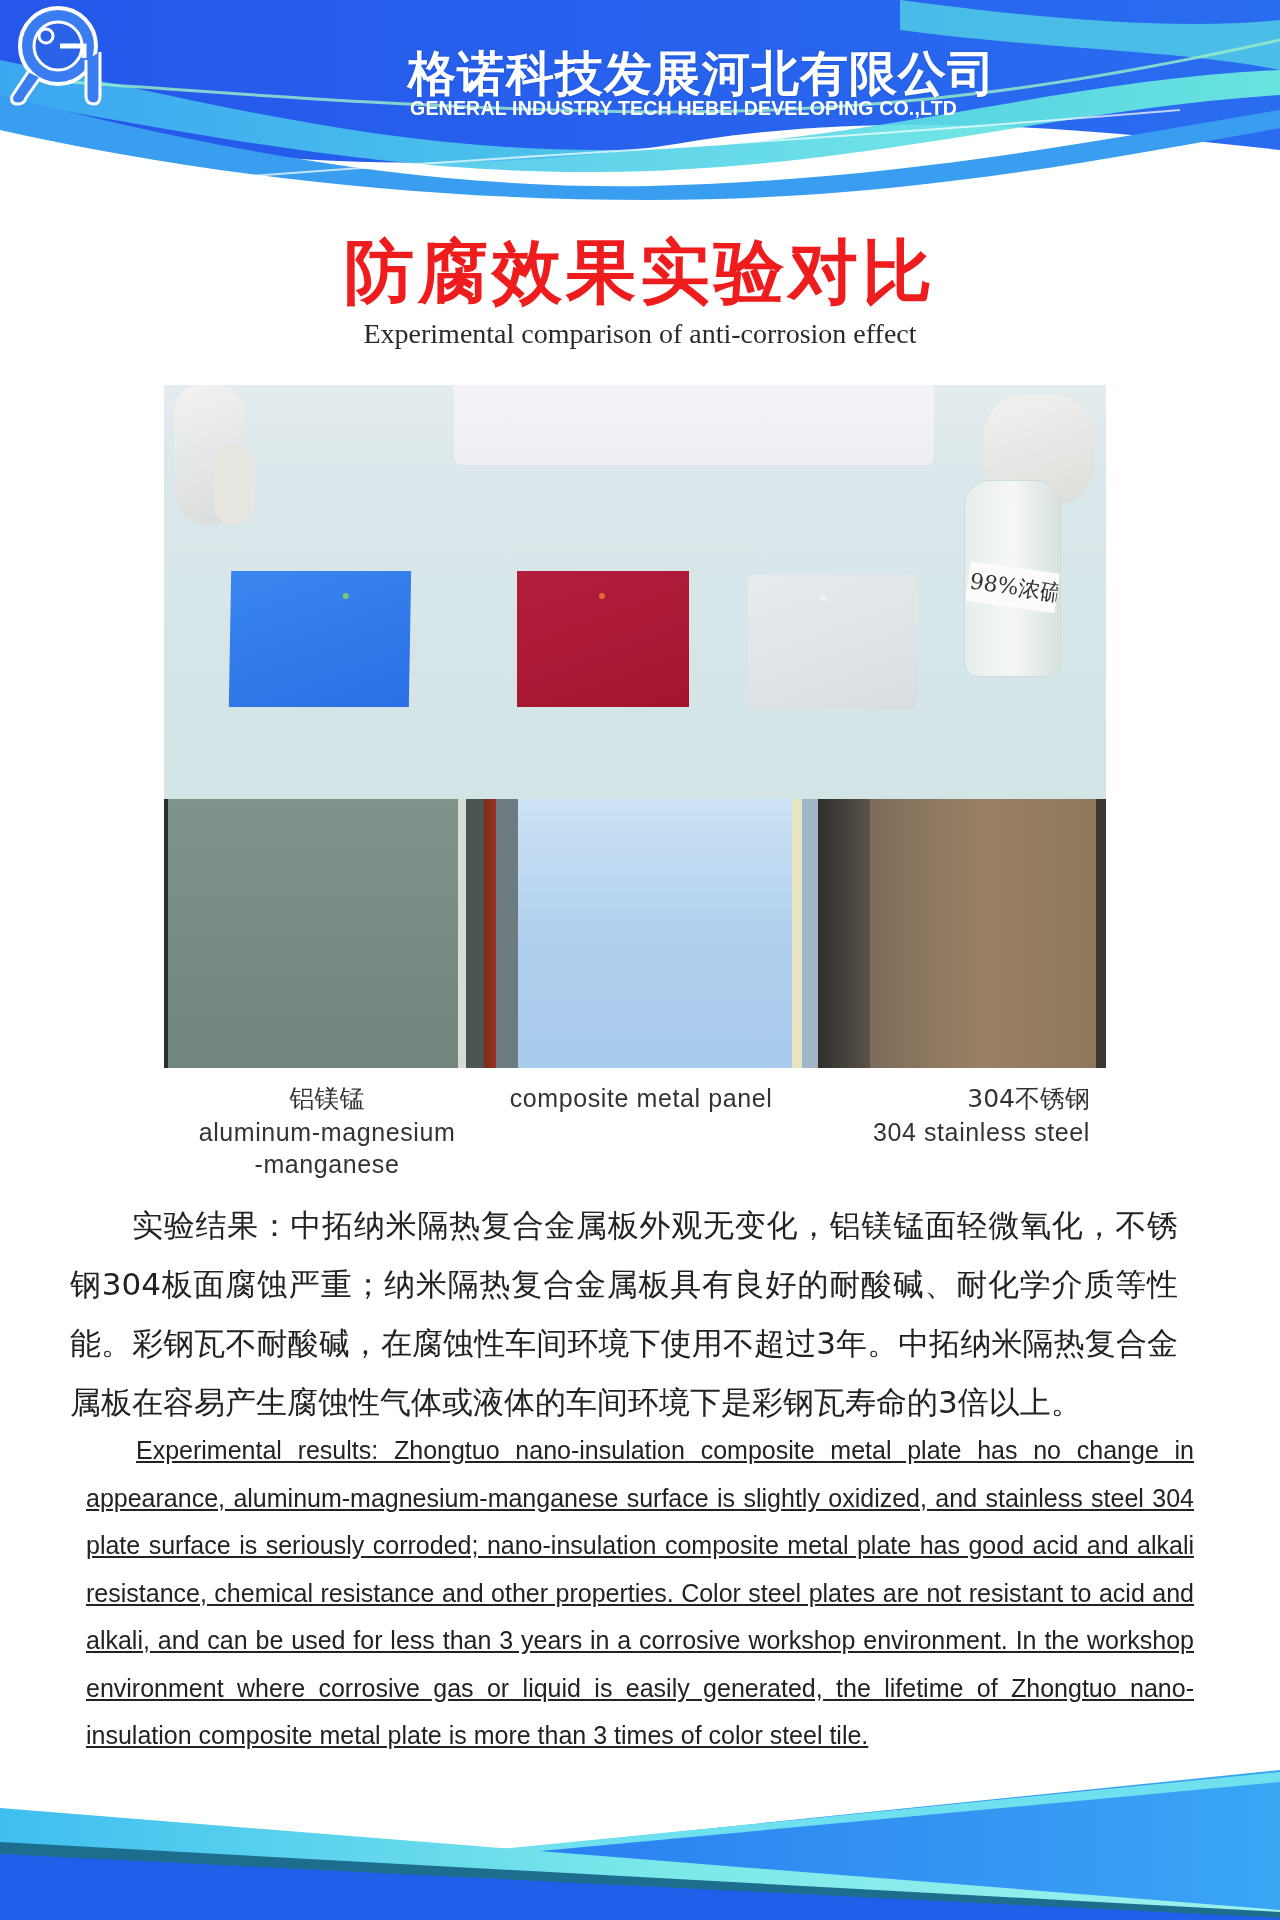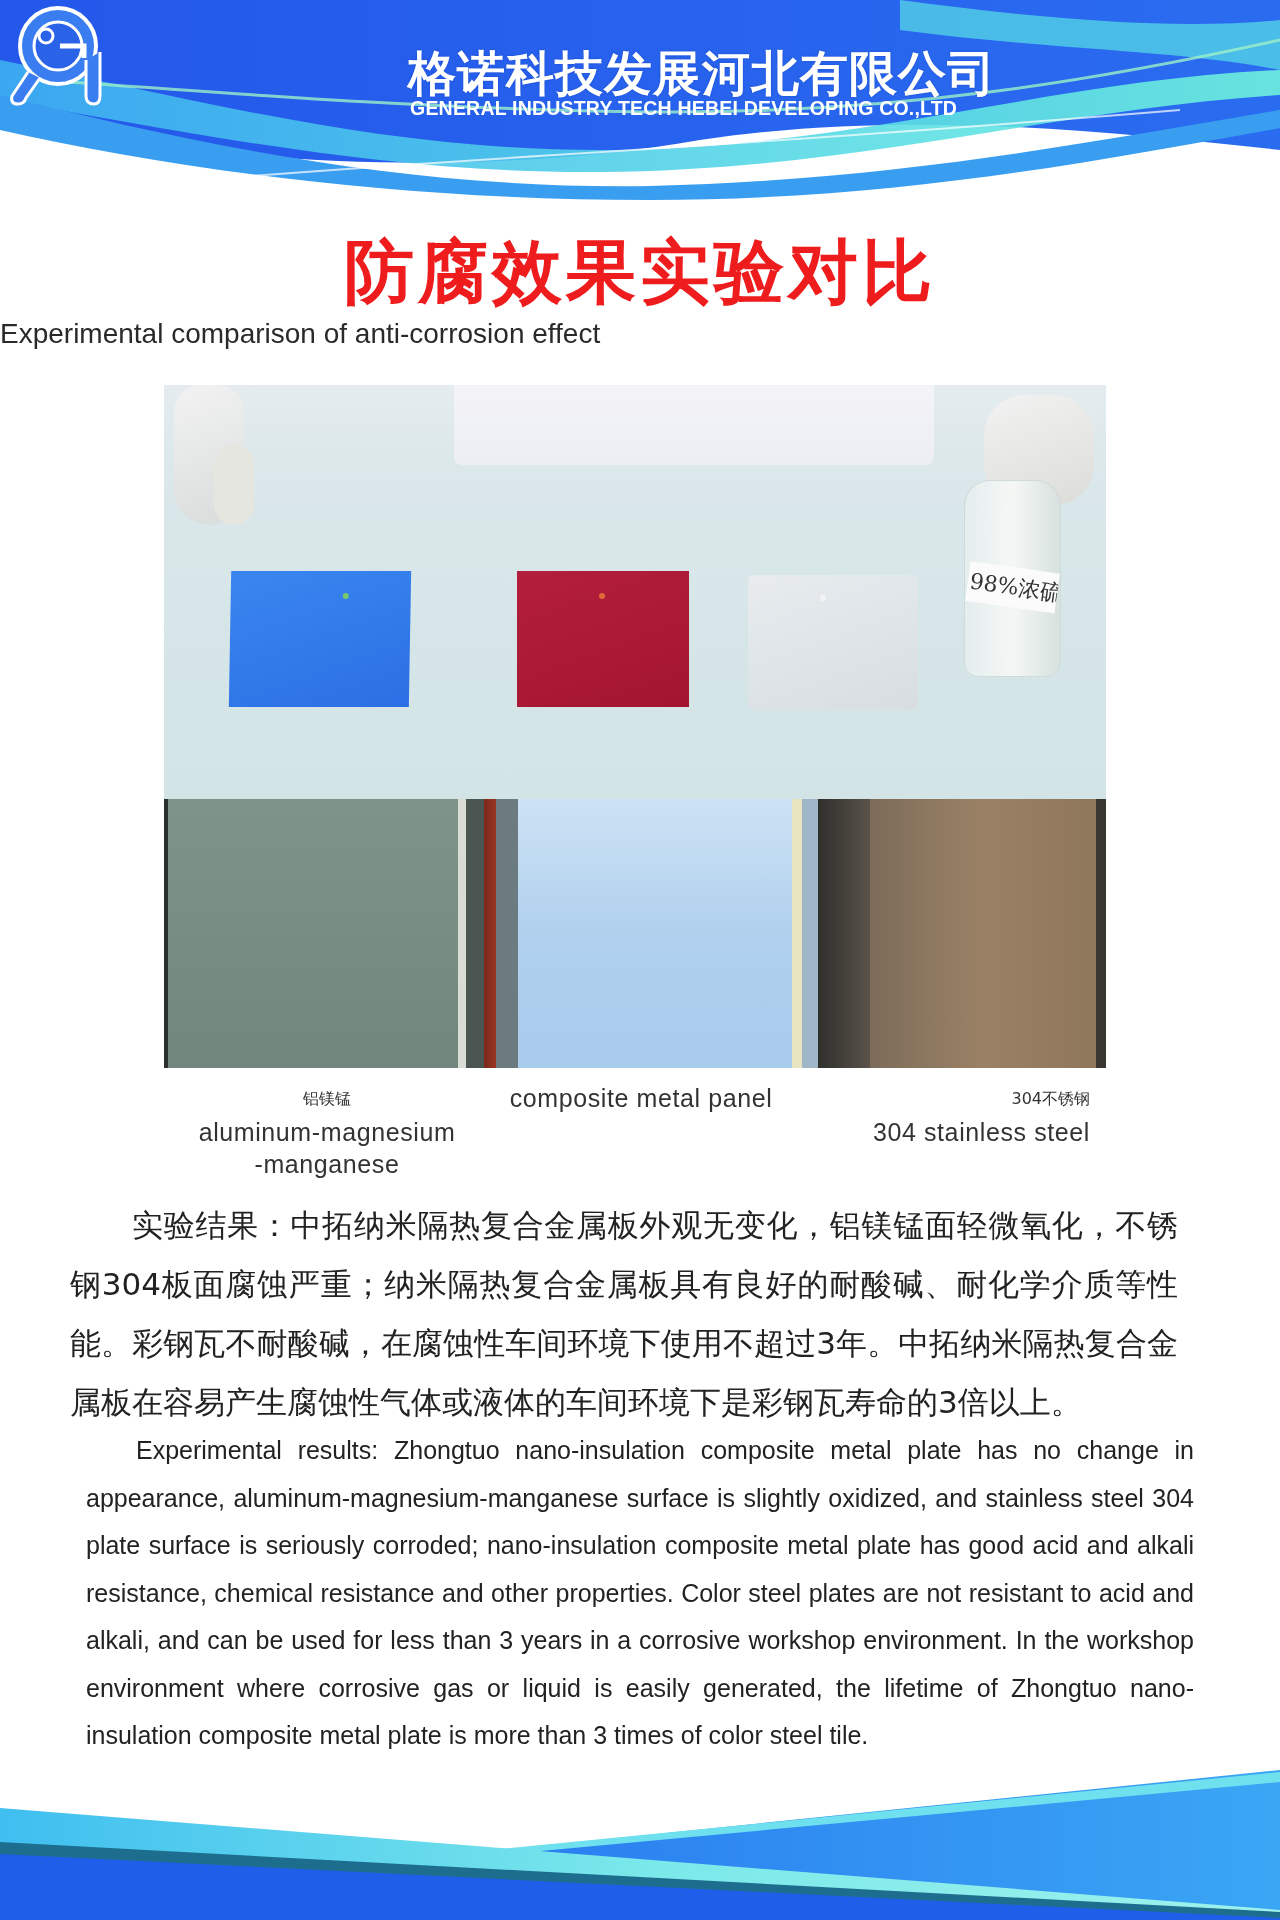--- a/index.html
+++ b/index.html
@@ -23,22 +23,22 @@
     font-family: "Liberation Sans", sans-serif;
     font-size: 21px; font-weight: bold; color: #ffffff; letter-spacing: 0.2px;
     white-space: nowrap; transform: scaleX(0.93); transform-origin: left;
   }
   .title-cn {
     position: absolute; left: 0; width: 1280px; top: 222px; text-align: center;
     font-size: 70px; font-weight: bold; color: #ee1c1c; letter-spacing: 4px;
     line-height: 100px;
   }
   .title-en {
-    position: absolute; left: 0; width: 1280px; top: 318px; 
-    font-family: Liberation Sans, sans-serif;
+    position: absolute; left: 0; width: 1280px; top: 318px; text-align: center;
+    font-family: Liberation Serif, serif;
     font-size: 28px; color: #2a2a2a;
   }
   .photo-top {
     position: absolute; left: 164px; top: 385px; width: 942px; height: 414px;
     background: linear-gradient(180deg, #e4ecef 0%, #dbe7ea 22%, #d6e6e8 60%, #d3e4e6 100%);
     overflow: hidden;
   }
   .coat { position: absolute; left: 290px; top: 0; width: 480px; height: 80px;
     background: linear-gradient(180deg,#f4f4f8,#eceef3); border-radius: 0 0 8px 8px; }
   .glove-l { position: absolute; left: 10px; top: 0; width: 70px; height: 140px;
@@ -66,33 +66,34 @@
   .dot { position: absolute; width: 6px; height: 6px; border-radius: 50%; }
 
   .photo-bottom {
     position: absolute; left: 164px; top: 799px; width: 942px; height: 269px;
     overflow: hidden; background: #555;
   }
   .strip { position: absolute; top: 0; height: 269px; }
 
   .caption { position: absolute; text-align: center; color: #333;
     font-family: "Liberation Sans", sans-serif; }
-  .caption .cn { font-family: "DejaVu Sans", sans-serif; font-size: 16px; line-height: 34px; }
+  .caption .cn { font-family: "DejaVu Sans", sans-serif; font-size: 25px; line-height: 34px; }
   .caption .en { font-size: 25px; line-height: 32px; letter-spacing: 0.6px; }
 
   .body-cn {
     position: absolute; left: 70px; top: 1196px; width: 1108px;
     font-size: 31px; line-height: 59px; color: #222; text-align: justify;
     text-indent: 2em;
   }
   .body-en {
     position: absolute; left: 86px; top: 1427px; width: 1108px;
     font-family: "Liberation Sans", sans-serif;
     font-size: 25px; line-height: 47.5px; color: #222; text-align: justify;
     text-indent: 2em;
+    text-decoration: underline;
   }
   .footer { position: absolute; left: 0; top: 1760px; width: 1280px; height: 160px; }
 </style>
 </head>
 <body>
 
 <div class="header">
   <svg width="1280" height="200" viewBox="0 0 1280 200">
     <defs>
       <linearGradient id="hbg" x1="0" y1="0" x2="1" y2="0">

